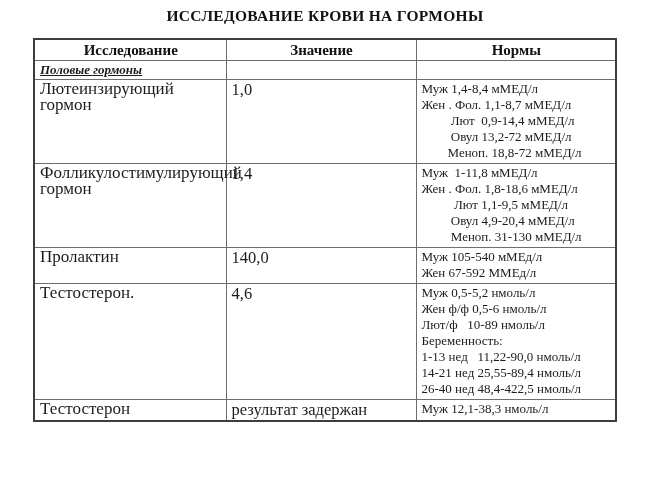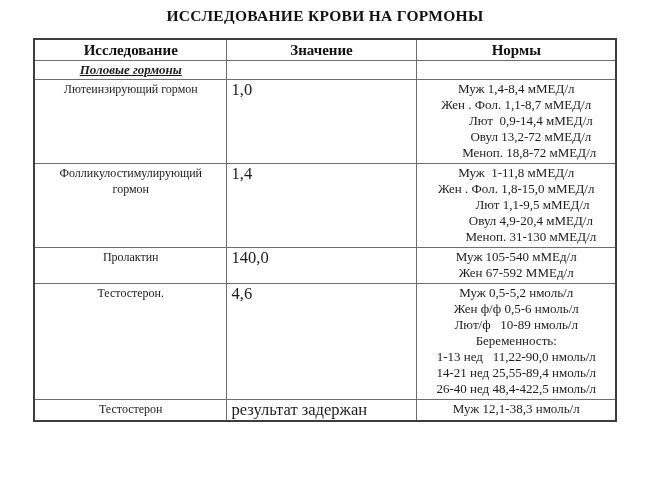--- a/index.html
+++ b/index.html
@@ -37,21 +37,21 @@
   }
   table.hormones, table.hormones tr, table.hormones td, table.hormones th {
     border: 1px solid #6e6e6e;
   }
   table.hormones {
     border: 2px solid #3d3d3d;
   }
   th, td {
     padding: 1px 4px 2px 5px;
     vertical-align: top;
-    text-align: center;
+    text-align: left;
     font-weight: normal;
   }
   .col-test  { width: 192px; }
   .col-value { width: 190px; }
   .col-norms { width: 200px; }
   th.header-cell {
     text-align: center;
     font-weight: bold;
     font-size: 15px;
     line-height: 18px;
@@ -62,21 +62,21 @@
   td.section-cell {
     font-weight: bold;
     font-style: italic;
     font-size: 13px;
     line-height: 15px;
   }
   td.section-cell span {
     text-decoration: underline;
   }
   td.name-cell {
-    font-size: 12px;
+    font-size: 17px;
     line-height: 16px;
     margin-top: 20px;
   }
   td.value-cell {
     text-align: left;
     font-size: 16.5px;
     line-height: 17px;
   }
   td.norms-cell {
     font-size: 13px;
@@ -124,21 +124,21 @@
         <div class="norm-line">         Овул 13,2-72 мМЕД/л</div>
         <div class="norm-line">        Меноп. 18,8-72 мМЕД/л</div>
       </td>
     </tr>
 
     <tr>
       <td class="name-cell">Фолликулостимулирующий гормон</td>
       <td class="value-cell">1,4</td>
       <td class="norms-cell">
         <div class="norm-line">Муж  1-11,8 мМЕД/л</div>
-        <div class="norm-line">Жен . Фол. 1,8-15,0 мМЕД/л</div>
+        <div class="norm-line">Жен . Фол. 1,8-18,6 мМЕД/л</div>
         <div class="norm-line">          Лют 1,1-9,5 мМЕД/л</div>
         <div class="norm-line">         Овул 4,9-20,4 мМЕД/л</div>
         <div class="norm-line">         Меноп. 31-130 мМЕД/л</div>
       </td>
     </tr>
 
     <tr>
       <td class="name-cell">Пролактин</td>
       <td class="value-cell">140,0</td>
       <td class="norms-cell">

